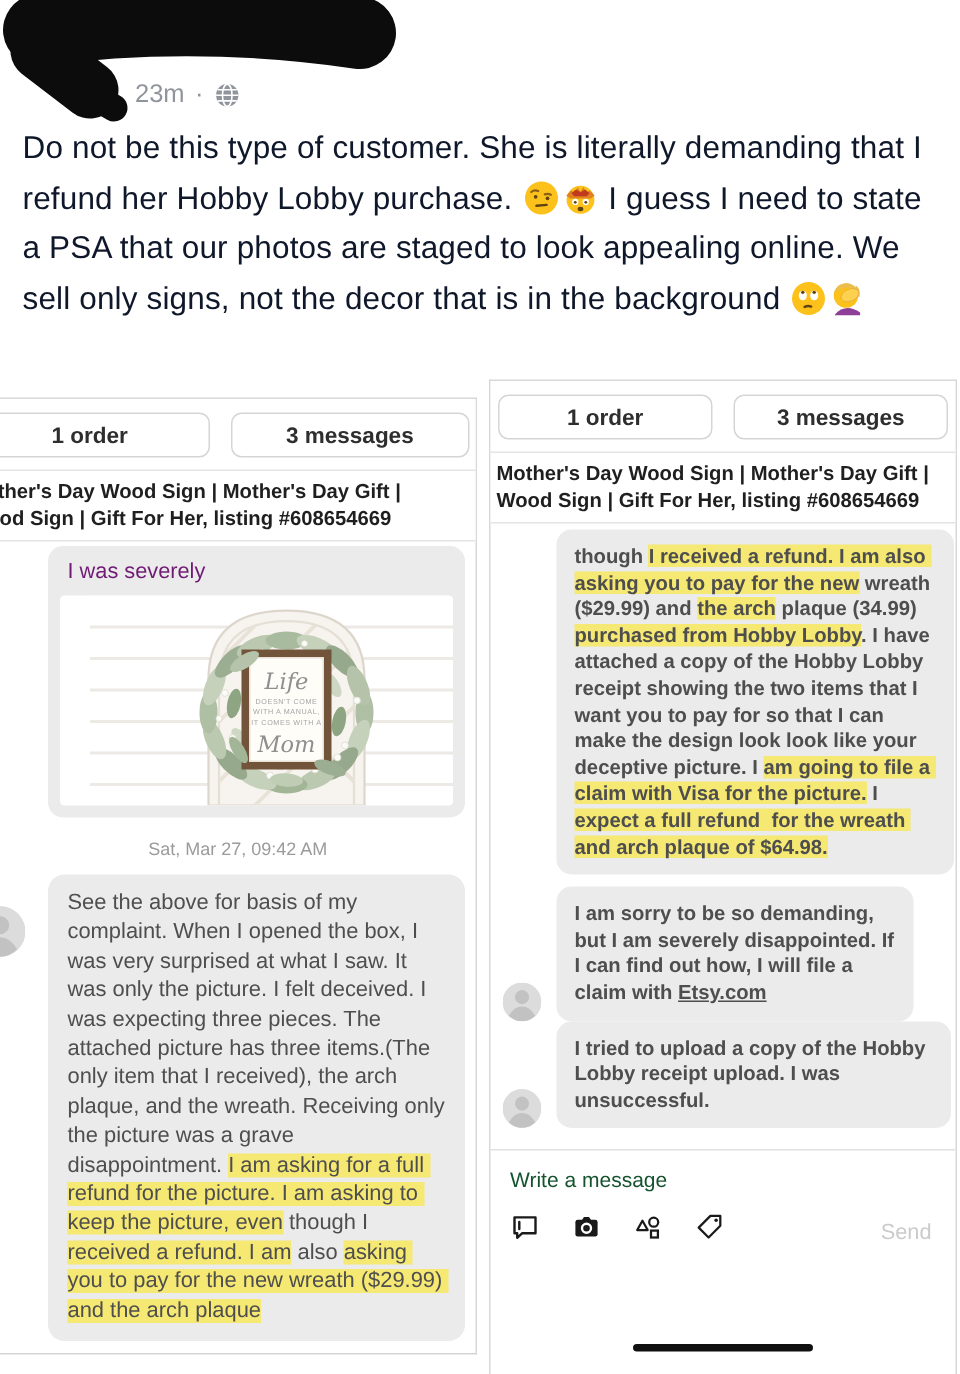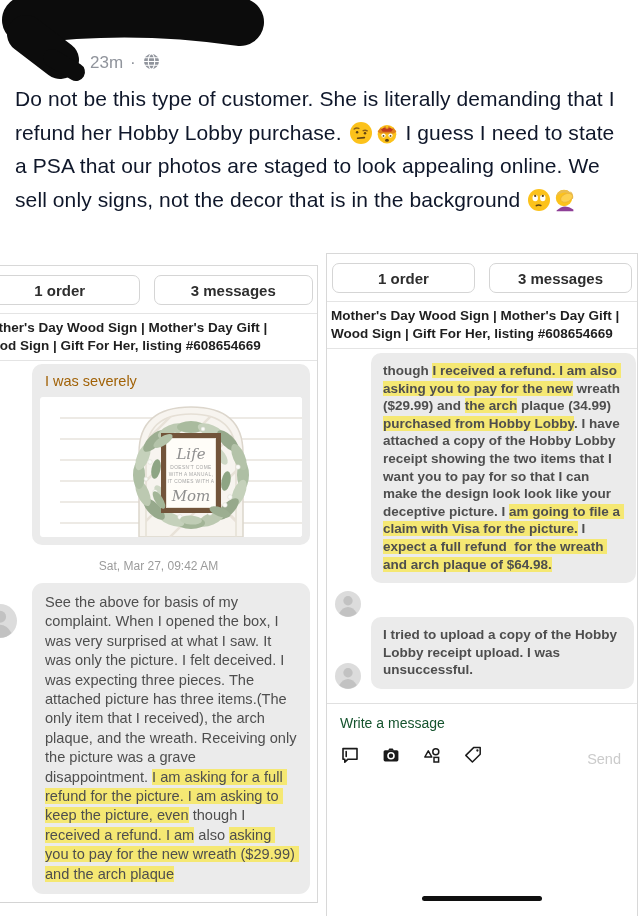--- a/index.html
+++ b/index.html
@@ -2,21 +2,21 @@
 <html><head>
 <meta charset="utf-8">
 <style>
   * { margin:0; padding:0; box-sizing:border-box; }
   html,body { background:#fff; }
   body { font-family:"Liberation Sans", sans-serif; }
   .stage { position:relative; width:640px; height:916px; background:#fff; overflow:hidden; margin:0 auto; }
 
   
   .scribble { position:absolute; left:0; top:0; width:300px; height:115px; }
-  .post-meta { position:absolute; left:90px; top:53px; display:flex; gap:7px;
+  .post-meta { position:absolute; left:90px; top:53px; display:flex; align-items:center; gap:7px;
                font-size:17px; color:#90949c; }
   .globe { width:17px; height:17px; }
   .post-text { position:absolute; left:15px; top:82px; width:612px;
                font-size:21px; line-height:33.5px; color:#0f172a; letter-spacing:.1px; }
   .emoji { width:24px; height:24px; vertical-align:-5px; margin:0 1px; }
 
   
   .panel { position:absolute; background:#fff; overflow:hidden; }
   .panel-left  { left:0;   top:265px; width:318px; height:638px;
                  border-top:1px solid #d8d8d8; border-right:1px solid #d8d8d8; border-bottom:1px solid #d4d4d4; }
@@ -32,21 +32,21 @@
   .hdr-div { border-top:1px solid #e4e4e4; }
   .listing-title { font-size:13.5px; font-weight:bold; color:#1f1f1f; line-height:17.5px; padding:5px 4px 6px 4px; }
 
   .bubble { background:#ebebeb; border-radius:10px; color:#4e4e4e; }
   .hl { background:rgba(247,232,94,.85); }
   .lnk { text-decoration:underline; }
 
   
   .pl-msgs { position:relative; }
   .b1 { margin:3px 8px 0 32px; width:278px; padding:7px 8px 8px 8px; }
-  .b1-text { font-size:14.5px; line-height:19px; color:#a16207; padding:1px 5px 0 5px; }
+  .b1-text { font-size:14.5px; line-height:19px; color:#701a75; padding:1px 5px 0 5px; }
   .attach { margin-top:6px; border-radius:3px; overflow:hidden; background:#fff; line-height:0;padding-left:20px; }
   .left-avatar { position:absolute; left:-17px; top:240px; width:34px; height:34px; }
   .tstamp { text-align:center; font-size:12px; color:#9b9b9b; margin:14px 0 10px 0; }
   .b2 { margin-left:32px; width:278px; padding:10px 13px; font-size:14.6px; line-height:19.4px; white-space:pre-wrap;border-radius:11px; }
 
   
   .pr-msgs { padding:4px 3px 0 8px;font-weight:bold; }
   .bA { margin-left:36px; width:265px; padding:9px 12px 10px 12px; font-size:13.5px; line-height:17.6px; white-space:pre-wrap; }
   .msg-row { display:flex; align-items:flex-end; gap:10px; margin-top:8px; }
   .avatar { width:26px; height:26px; flex:none; }
@@ -296,20 +296,21 @@
       <div class="hdr-div"></div>
     </div>
 
     <div class="pr-msgs">
       <div class="bubble bA"><span>though </span><span class="hl">I received a refund. I am also asking you to pay for the new</span><span> wreath ($29.99) and </span><span class="hl">the arch</span><span> plaque (34.99) </span><span class="hl">purchased from Hobby Lobby</span><span>. I have attached a copy of the Hobby Lobby receipt showing the two items that I want you to pay for so that I can make the design look look like your deceptive picture. I </span><span class="hl">am going to file a claim with Visa for the picture.</span><span> I </span><span class="hl">expect a full refund  for the wreath and arch plaque of $64.98.</span></div>
 
       <div class="msg-row">
         <svg class="avatar">
             <use href="#avatar-glyph"></use>
           </svg>
+        <div class="bubble bB"><span>I am sorry to be so demanding, but I am severely disappointed. If I can find out how, I will file a claim with </span><span class="lnk">Etsy.com</span></div>
       </div>
 
 
       <div class="msg-row" style="margin-top:0;">
         <svg class="avatar">
             <use href="#avatar-glyph"></use>
           </svg>
         <div class="bubble bC">I tried to upload a copy of the Hobby Lobby receipt upload. I was unsuccessful.</div>
       </div>
     </div>

